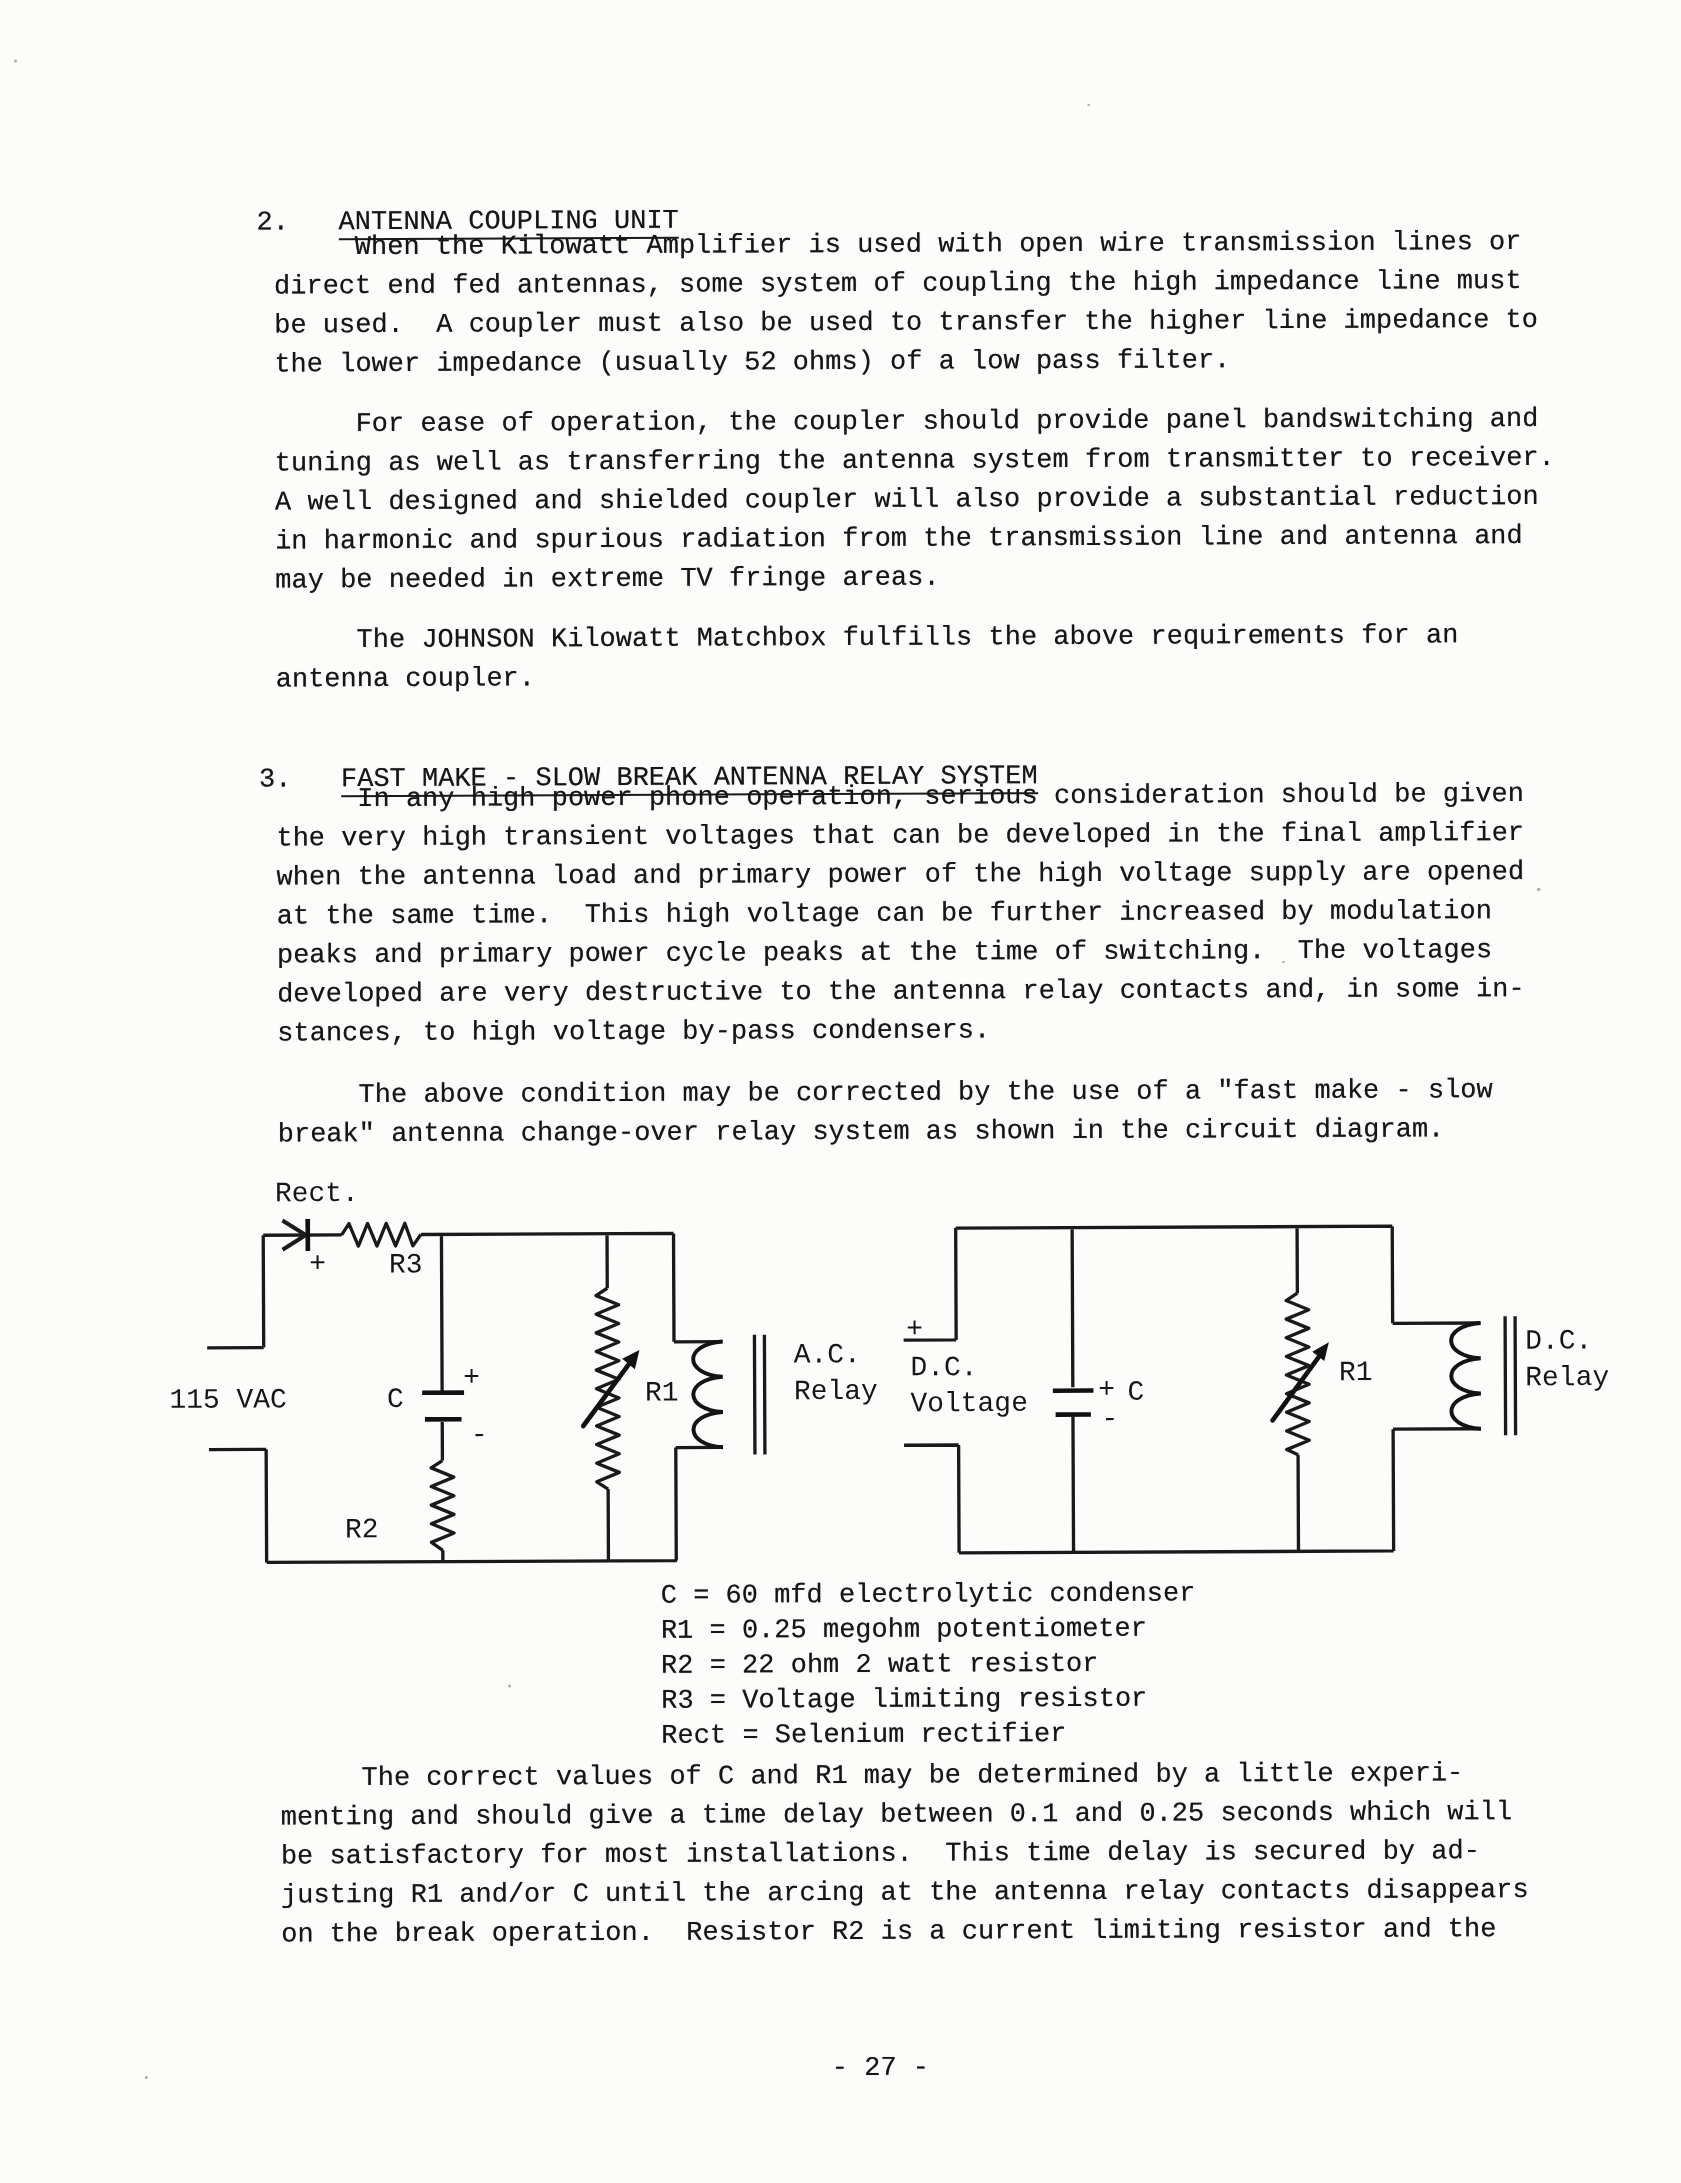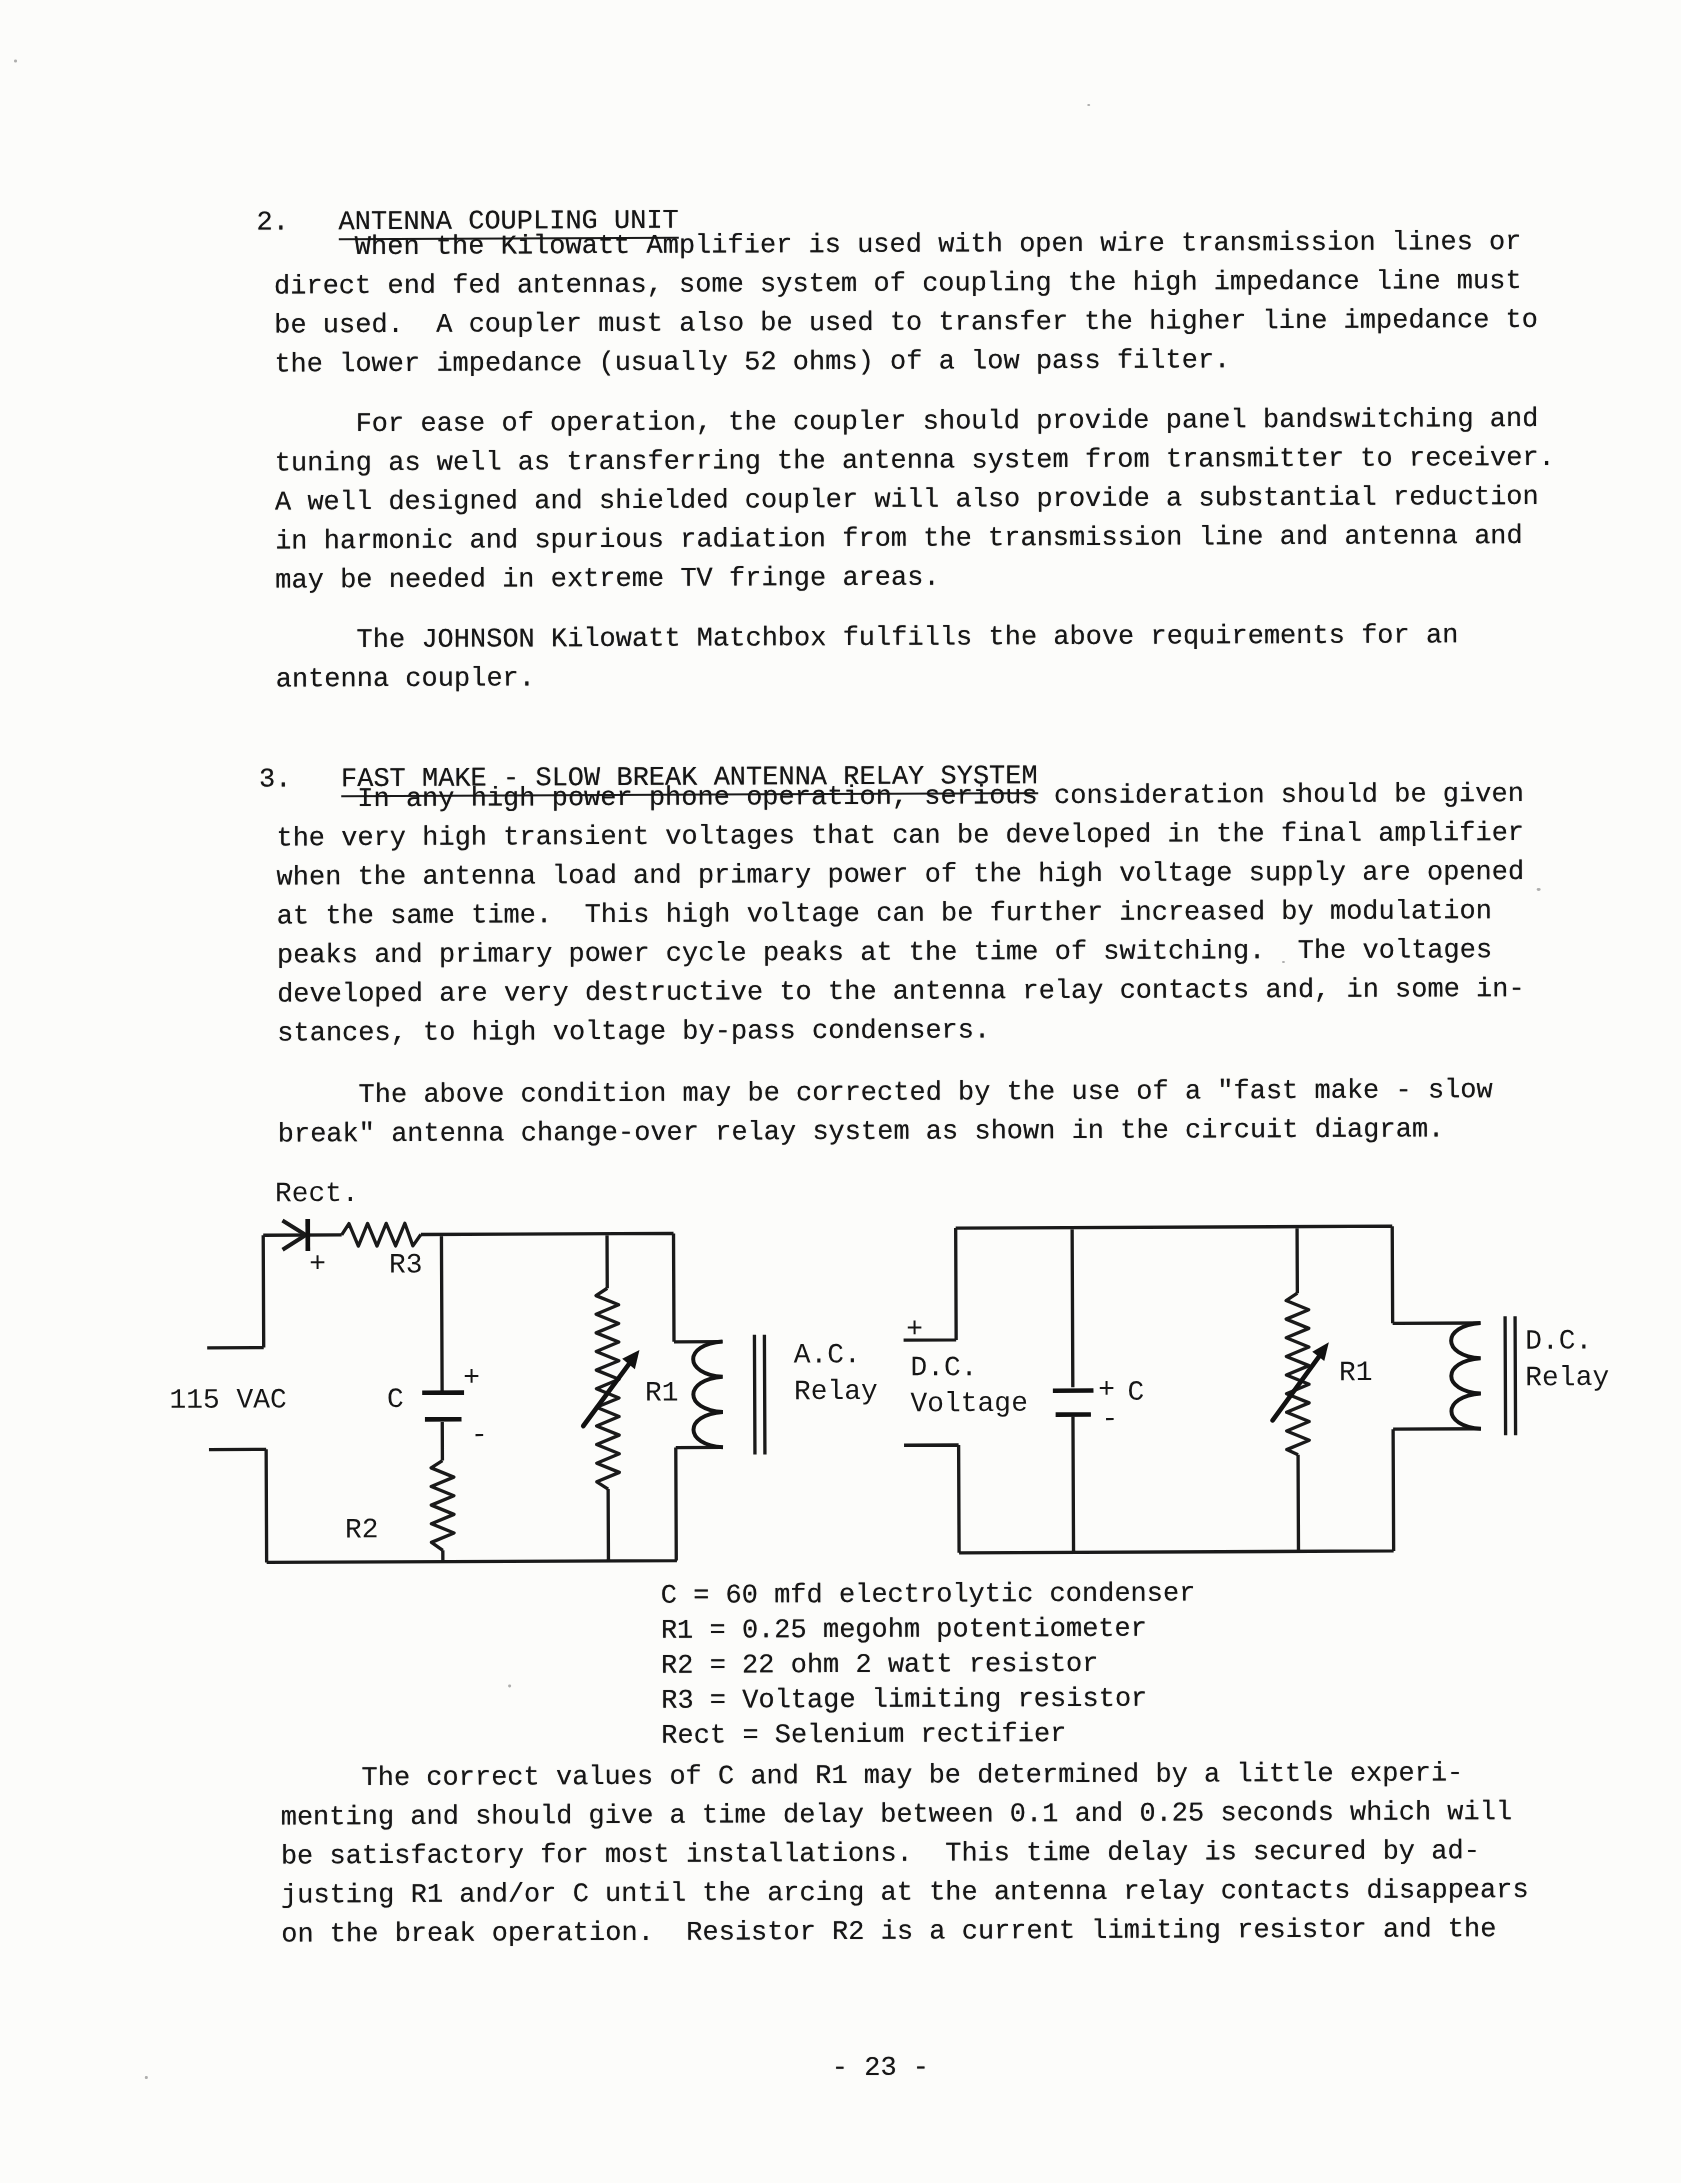--- a/index.html
+++ b/index.html
@@ -181,21 +181,21 @@
   </div>
 
   <div class="para tw" style="top:1757px;">
     <div class="ln indent">The correct values of C and R1 may be determined by a little experi-</div>
     <div class="ln">menting and should give a time delay between 0.1 and 0.25 seconds which will</div>
     <div class="ln">be satisfactory for most installations.  This time delay is secured by ad-</div>
     <div class="ln">justing R1 and/or C until the arcing at the antenna relay contacts disappears</div>
     <div class="ln">on the break operation.  Resistor R2 is a current limiting resistor and the</div>
   </div>
 
-  <div class="pageno tw">- 23 -</div>
+  <div class="pageno tw">- 27 -</div>
 
   <div class="speck" style="left:18.6px;top:56px;width:3.3px;height:2.7px;"></div>
   <div class="speck" style="left:1092px;top:105px;width:2.7px;height:2px;"></div>
   <div class="speck" style="left:1538px;top:891px;width:4px;height:2.7px;"></div>
   <div class="speck" style="left:1283px;top:963px;width:2.7px;height:2px;"></div>
   <div class="speck" style="left:506px;top:1683px;width:2.7px;height:2.7px;"></div>
   <div class="speck" style="left:141px;top:2073px;width:2.7px;height:2.7px;"></div>
 
 </div>
 

